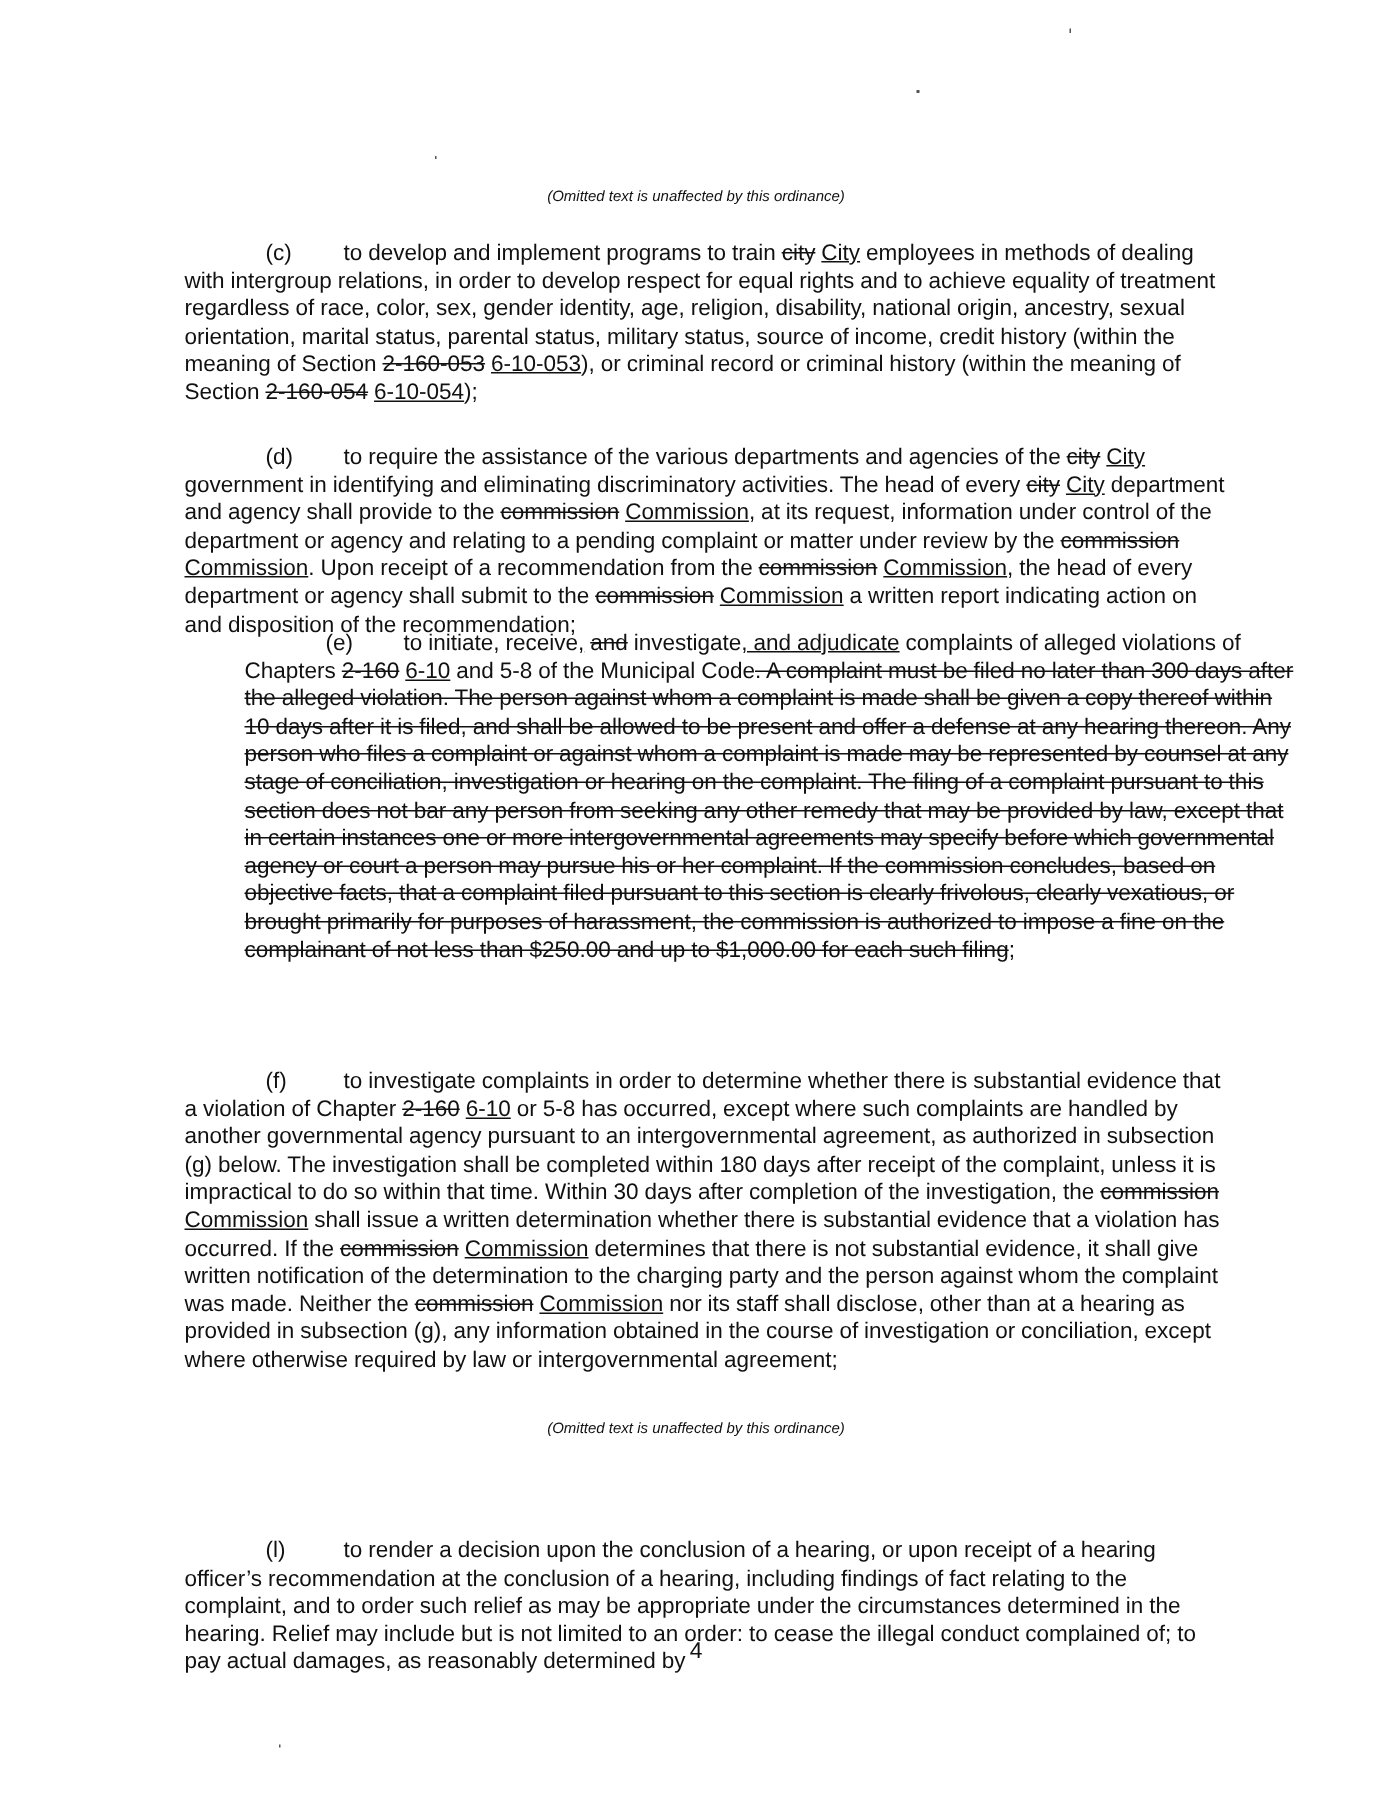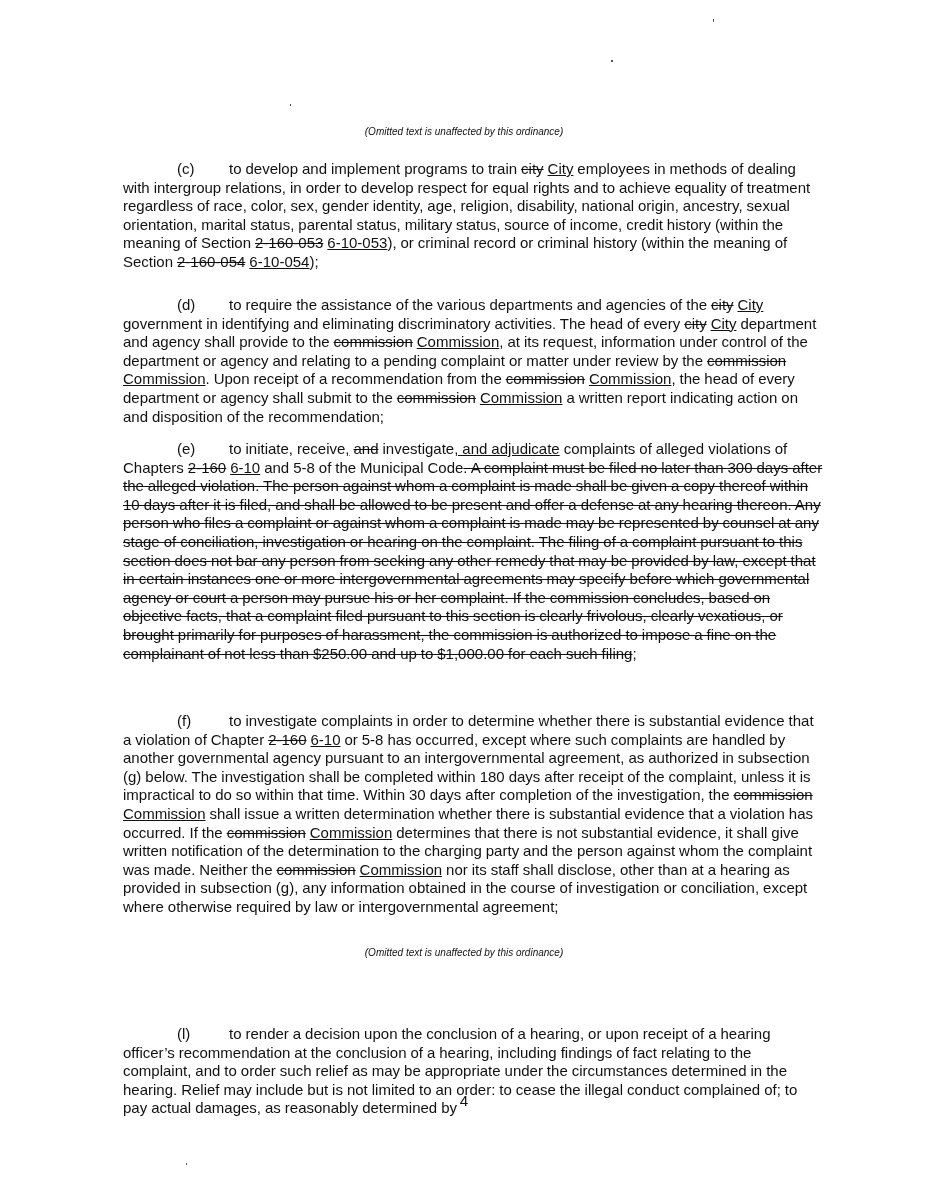--- a/index.html
+++ b/index.html
@@ -35,21 +35,21 @@
   <div class="omit" style="top:123px;">(Omitted text is unaffected by this ordinance)</div>
 
   <div class="para" style="top:160px;">
     <span class="indent"></span><span class="label">(c)</span><span class="body"><span>to develop and implement programs to train </span><span class="del">city</span><span> </span><span class="ins">City</span><span> employees in methods of dealing with intergroup relations, in order to develop respect for equal rights and to achieve equality of treatment regardless of race, color, sex, gender identity, age, religion, disability, national origin, ancestry, sexual orientation, marital status, parental status, military status, source of income, credit history (within the meaning of Section </span><span class="del">2-160-053</span><span> </span><span class="ins">6-10-053</span><span>), or criminal record or criminal history (within the meaning of Section </span><span class="del">2-160-054</span><span> </span><span class="ins">6-10-054</span><span>);</span></span>
   </div>
 
   <div class="para" style="top:272px;margin-top:24px;">
     <span class="indent"></span><span class="label">(d)</span><span class="body"><span>to require the assistance of the various departments and agencies of the </span><span class="del">city</span><span> </span><span class="ins">City</span><span> government in identifying and eliminating discriminatory activities. The head of every </span><span class="del">city</span><span> </span><span class="ins">City</span><span> department and agency shall provide to the </span><span class="del">commission</span><span> </span><span class="ins">Commission</span><span>, at its request, information under control of the department or agency and relating to a pending complaint or matter under review by the </span><span class="del">commission</span><span> </span><span class="ins">Commission</span><span>. Upon receipt of a recommendation from the </span><span class="del">commission</span><span> </span><span class="ins">Commission</span><span>, the head of every department or agency shall submit to the </span><span class="del">commission</span><span> </span><span class="ins">Commission</span><span> a written report indicating action on and disposition of the recommendation;</span></span>
   </div>
 
-  <div class="para" style="top:440px;">
+  <div class="para" style="top:420px;margin-left:40px;">
     <span class="indent"></span><span class="label">(e)</span><span class="body"><span>to initiate, receive</span><span class="ins">,</span><span> </span><span class="del">and</span><span> investigate</span><span class="ins">, and adjudicate</span><span> complaints of alleged violations of Chapters </span><span class="del">2-160</span><span> </span><span class="ins">6-10</span><span> and 5-8 of the Municipal Code</span><span class="del">. A complaint must be filed no later than 300 days after the alleged violation. The person against whom a complaint is made shall be given a copy thereof within 10 days after it is filed, and shall be allowed to be present and offer a defense at any hearing thereon. Any person who files a complaint or against whom a complaint is made may be represented by counsel at any stage of conciliation, investigation or hearing on the complaint. The filing of a complaint pursuant to this section does not bar any person from seeking any other remedy that may be provided by law, except that in certain instances one or more intergovernmental agreements may specify before which governmental agency or court a person may pursue his or her complaint. If the commission concludes, based on objective facts, that a complaint filed pursuant to this section is clearly frivolous, clearly vexatious, or brought primarily for purposes of harassment, the commission is authorized to impose a fine on the complainant of not less than $250.00 and up to $1,000.00 for each such filing</span><span>;</span></span>
   </div>
 
   <div class="para" style="top:712px;">
     <span class="indent"></span><span class="label">(f)</span><span class="body"><span>to investigate complaints in order to determine whether there is substantial evidence that a violation of Chapter </span><span class="del">2-160</span><span> </span><span class="ins">6-10</span><span>  or 5-8 has occurred, except where such complaints are handled by another governmental agency pursuant to an intergovernmental agreement, as authorized in subsection (g) below. The investigation shall be completed within 180 days after receipt of the complaint, unless it is impractical to do so within that time. Within 30 days after completion of the investigation, the </span><span class="del">commission</span><span> </span><span class="ins">Commission</span><span> shall issue a written determination whether there is substantial evidence that a violation has occurred. If the </span><span class="del">commission</span><span> </span><span class="ins">Commission</span><span> determines that there is not substantial evidence, it shall give written notification of the determination to the charging party and the person against whom the complaint was made. Neither the </span><span class="del">commission</span><span> </span><span class="ins">Commission</span><span> nor its staff shall disclose, other than at a hearing as provided in subsection (g), any information obtained in the course of investigation or conciliation, except where otherwise required by law or intergovernmental agreement;</span></span>
   </div>
 
   <div class="omit" style="top:944px;">(Omitted text is unaffected by this ordinance)</div>
 
   <div class="para" style="top:1025px;">

